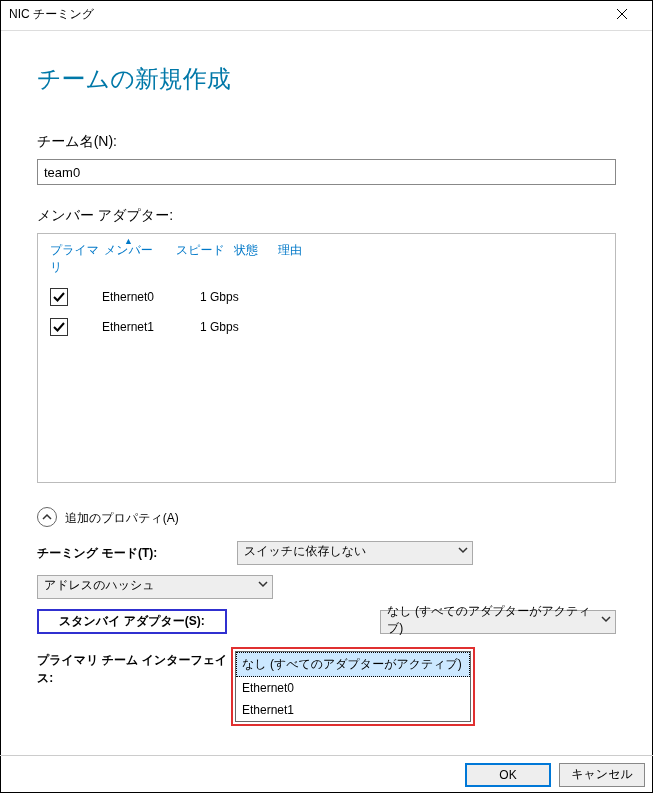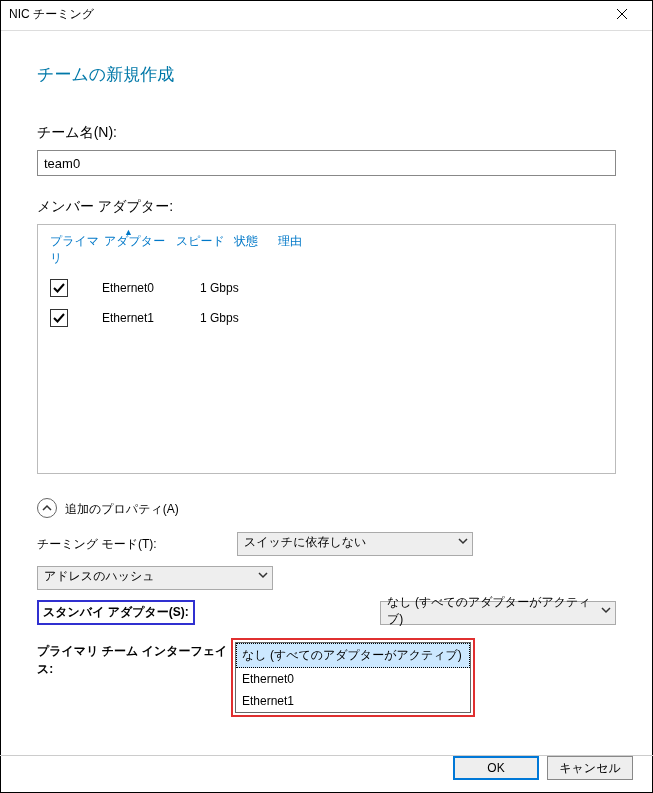--- a/index.html
+++ b/index.html
@@ -26,21 +26,21 @@
       height: 28px;
       display: flex;
       align-items: center;
       justify-content: center;
       cursor: pointer;
     }
     .close-btn svg { width: 12px; height: 12px; }
     .content { padding: 20px 36px 0 36px; }
     .heading {
       color: #0078a8;
-      font-size: 17px;
+      font-size: 24px;
       font-weight: 300;
       margin: 12px 0 38px 0;
     }
     .field-label { font-size: 14px; margin-bottom: 8px; display: block; }
     .text-input {
       width: 100%;
       height: 26px;
       border: 1px solid #888;
       padding: 2px 6px;
       font-size: 13px;
@@ -108,24 +108,24 @@
       justify-content: center;
       margin-right: 8px;
     }
     .chevron-circle svg { width: 10px; height: 10px; }
     .prop-row {
       display: flex;
       align-items: center;
       margin-bottom: 10px;
     }
     .prop-label { width: 200px; font-size: 12px; }
-    .prop-label.bold { font-weight: normal; }
+    .prop-label.bold { font-weight: bold; }
     .prop-label.hl {
       border: 2px solid #3030d0;
-      padding: 2px 4px;
+      padding: 2px 20px;
       width: auto;
       margin-right: auto;
       font-weight: bold;
     }
     .dropdown {
       width: 236px;
       height: 24px;
       border: 1px solid #aaa;
       background: #eee;
       display: flex;
@@ -167,22 +167,22 @@
     .primary-label { width: 200px; font-size: 12px; font-weight: bold; line-height: 1.5; }
     .footer {
       position: absolute;
       bottom: 0;
       left: 0;
       right: 0;
       height: 38px;
       border-top: 1px solid #ccc;
       display: flex;
       justify-content: flex-end;
-      align-items: flex-start;
-      padding: 0 20px;
+      align-items: center;
+      padding: 0 8px;
       gap: 8px;
     }
     .btn {
       min-width: 86px;
       height: 24px;
       border: 1px solid #888;
       background: #eee;
       font-size: 12px;
       cursor: pointer;
       padding: 0 10px;
@@ -207,21 +207,21 @@
 
   <label class="field-label">チーム名(N):</label>
   <input class="text-input" type="text" value="team0" style="">
 
   <label class="field-label">メンバー アダプター:</label>
   <div class="adapter-box">
     <div class="adapter-header">
       <div class="adapter-header-col col-team">プライマリ</div>
       <div class="adapter-header-col col-adapter">
         <span class="sort-arrow">▲</span>
-        <span>アダプター</span>
+        <span>メンバー</span>
       </div>
       <div class="adapter-header-col col-speed">スピード</div>
       <div class="adapter-header-col col-state">状態</div>
       <div class="adapter-header-col col-reason">理由</div>
     </div>
     <div class="adapter-row">
       <div class="checkbox">
         <svg viewBox="0 0 14 14">
             <polyline points="2,7 5.5,10.5 12,3" fill="none" stroke="#000" stroke-width="2"></polyline>
           </svg>

